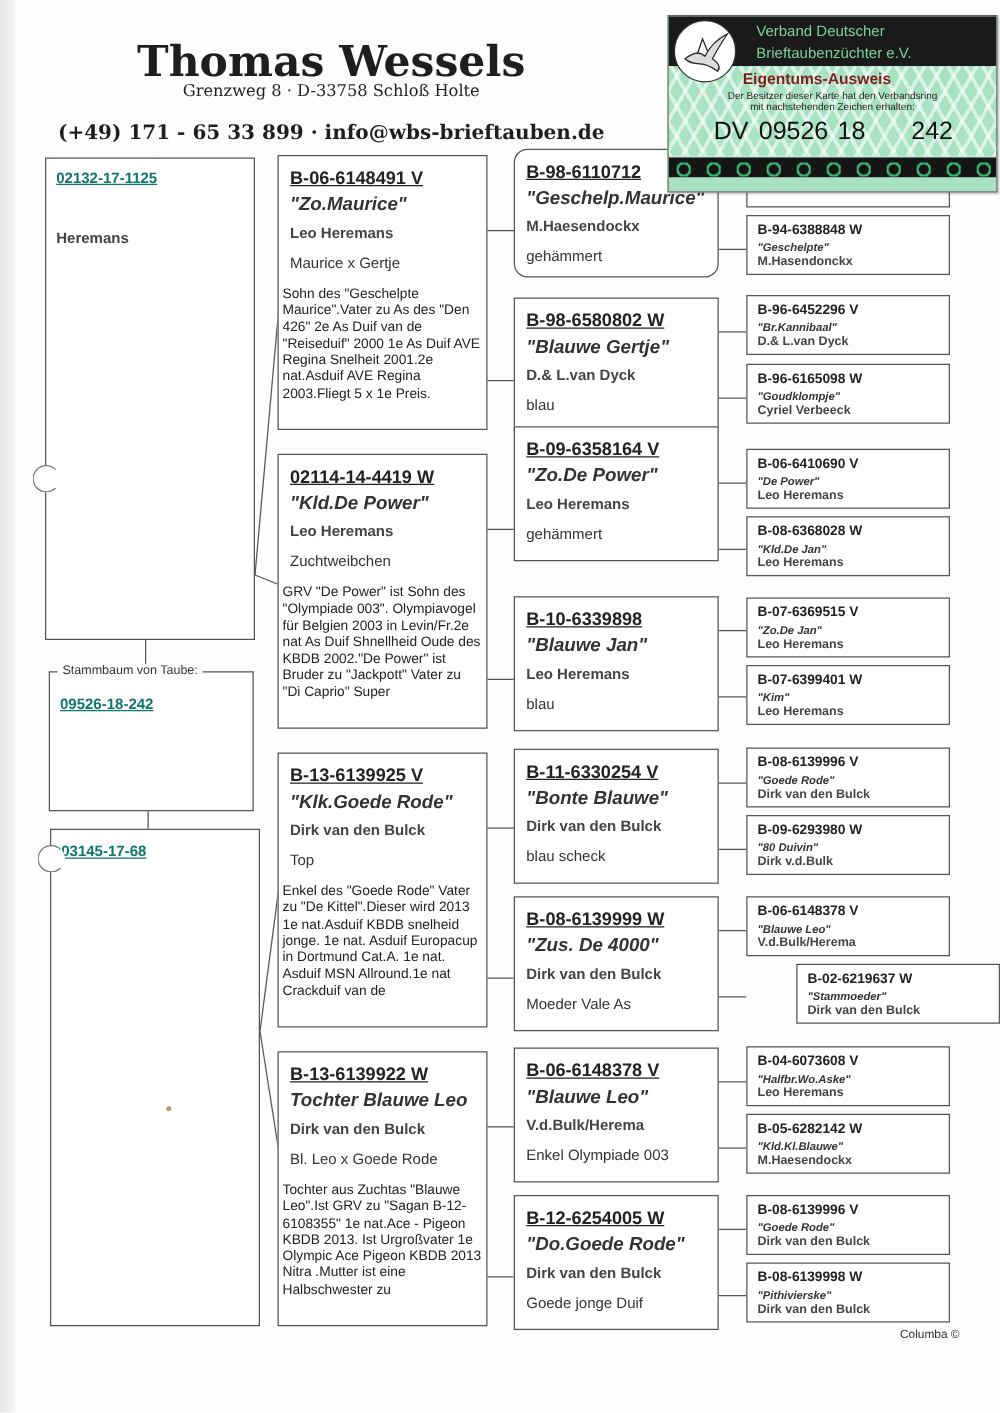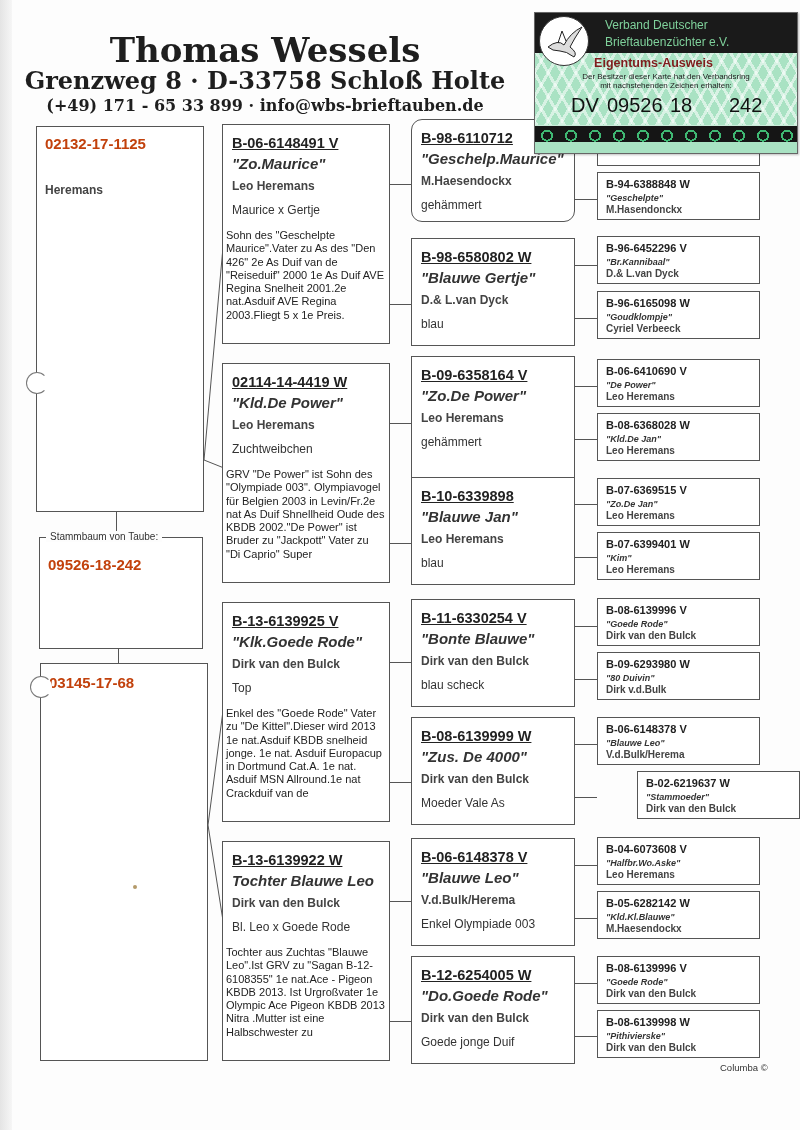--- a/index.html
+++ b/index.html
@@ -8,32 +8,32 @@
     background: #fdfdfd;
     font-family: "Liberation Sans", sans-serif;
     color: #222;
   }
   .scan-edge {
     position: absolute; left: 0; top: 0; width: 12px; height: 1130px;
     background: linear-gradient(to right, #e4e4e4, #f6f6f6);
   }
   .header { position: absolute; left: 0; top: 0; width: 530px; text-align: center; font-family: "DejaVu Serif", "Liberation Serif", serif; color: #1e1e1e; }
   .header .name { position: absolute; left: 0; width: 530px; top: 30px; font-size: 34px; font-weight: bold; }
-  .header .addr { position: absolute; left: 0; width: 530px; top: 66px; font-size: 24px; font-weight: bold; text-align: center; }
+  .header .addr { position: absolute; left: 0; width: 530px; top: 66px; font-size: 13px; font-weight: normal; text-align: center; }
   .header .contact { position: absolute; left: 0; width: 530px; top: 96px; font-size: 16px; font-weight: bold; }
 
   .box { position: absolute; border: 1px solid #555; background: #fff; box-sizing: border-box; }
   .line { position: absolute; background: #555; }
   .hole {
     position: absolute; width: 20px; height: 20px; border-radius: 50%;
     border: 1px solid #777; background: #fff; border-right-color: transparent;
   }
 
   
-  .ring-big { font-weight: bold; font-size: 15px; color: #c2410c; position: absolute; }
+  .ring-big { font-weight: bold; font-size: 12px; text-decoration: underline; color: #0f766e; position: absolute; }
   .breeder-left { position: absolute; left: 8px; top: 56px; font-weight: bold; font-size: 12px; color: #444; }
   .legend-label { position: absolute; left: 46px; top: 531px; font-size: 10px; background: #fdfdfd; padding: 0 4px; color: #333; }
 
   
   .g-ring { position: absolute; left: 9px; top: 10px; font-weight: bold; font-size: 14.5px; text-decoration: underline; color: #222; white-space: nowrap; }
   .g-pname { position: absolute; left: 9px; top: 30px; font-weight: bold; font-style: italic; font-size: 15px; color: #333; white-space: nowrap; }
   .g-breeder { position: absolute; left: 9px; top: 54px; font-weight: bold; font-size: 12px; color: #444; white-space: nowrap; }
   .g-color { position: absolute; left: 9px; top: 78px; font-size: 12px; color: #333; white-space: nowrap; }
   .g-note { position: absolute; left: 3px; top: 104px; width: 160px; font-size: 11px; line-height: 13.3px; color: #222; }
 
@@ -161,21 +161,21 @@
     <div class="line" style="left: 575px; top: 146px; width: 22px; height: 1px;"></div>
     <div class="line" style="left: 575px; top: 199px; width: 22px; height: 1px;"></div>
     <div class="box" style="left: 411px; top: 238px; width: 164px; height: 108px;">
       <div class="g-ring">B-98-6580802 W</div>
       <div class="g-pname">"Blauwe Gertje"</div>
       <div class="g-breeder">D.&amp; L.van Dyck</div>
       <div class="g-color">blau</div>
     </div>
     <div class="line" style="left: 575px; top: 265px; width: 22px; height: 1px;"></div>
     <div class="line" style="left: 575px; top: 318px; width: 22px; height: 1px;"></div>
-    <div class="box" style="left: 411px; top: 356px; width: 164px; height: 136px;">
+    <div class="box" style="left: 411px; top: 341px; width: 164px; height: 108px;">
       <div class="g-ring">B-09-6358164 V</div>
       <div class="g-pname">"Zo.De Power"</div>
       <div class="g-breeder">Leo Heremans</div>
       <div class="g-color">gehämmert</div>
     </div>
     <div class="line" style="left: 575px; top: 386px; width: 22px; height: 1px;"></div>
     <div class="line" style="left: 575px; top: 439px; width: 22px; height: 1px;"></div>
     <div class="box" style="left: 411px; top: 477px; width: 164px; height: 108px;">
       <div class="g-ring">B-10-6339898</div>
       <div class="g-pname">"Blauwe Jan"</div>

